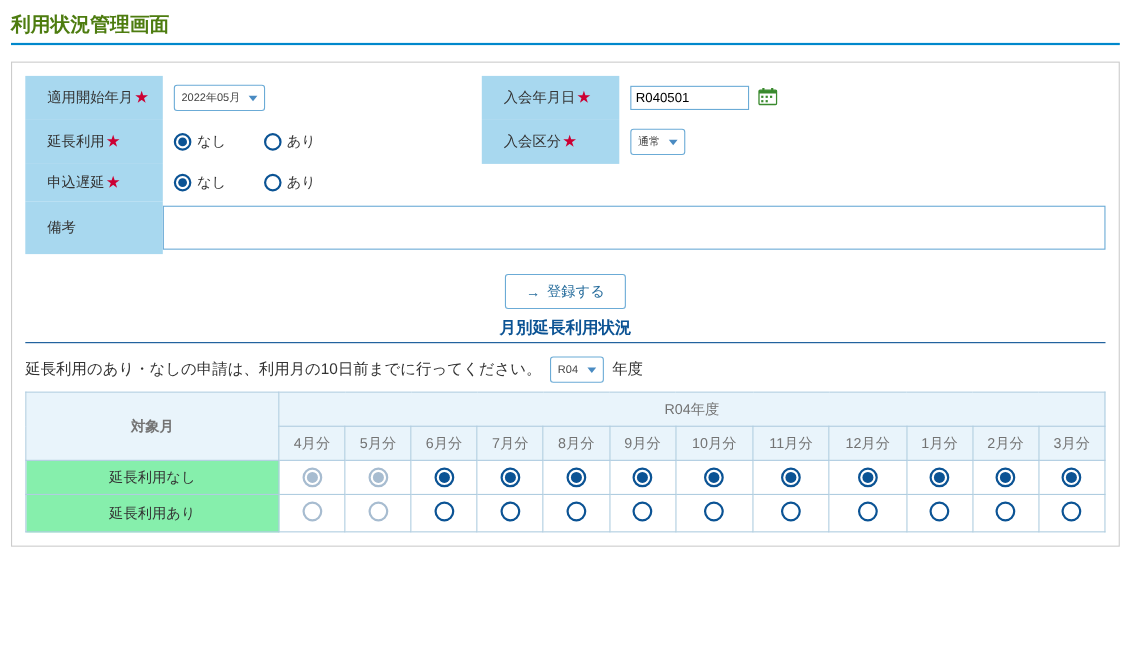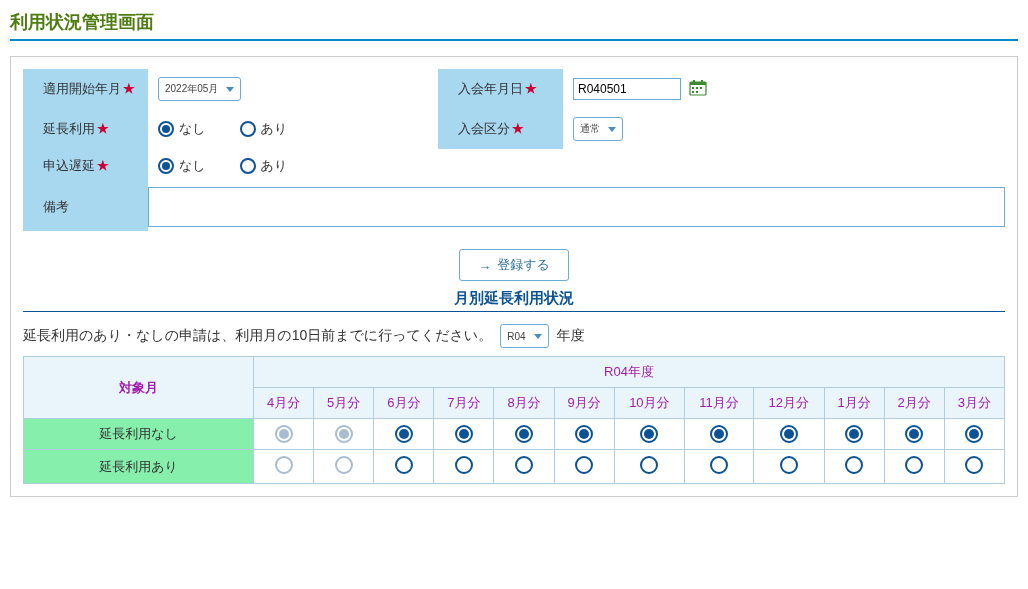--- a/index.html
+++ b/index.html
@@ -167,21 +167,21 @@
       width: 100%;
     }
     .monthly-table th, .monthly-table td {
       border: 1px solid #b0cde0;
       text-align: center;
       padding: 6px 4px;
       font-weight: normal;
     }
     .monthly-table th {
       background: #e9f4fb;
-      color: #a21caf;
+      color: #737373;
     }
     .monthly-table .row-label {
       background: #86efac;
       font-weight: normal;
       width: 230px;
     }
     .monthly-table .target-month-header {
       background: #e9f4fb;
       font-weight: bold;
     }

